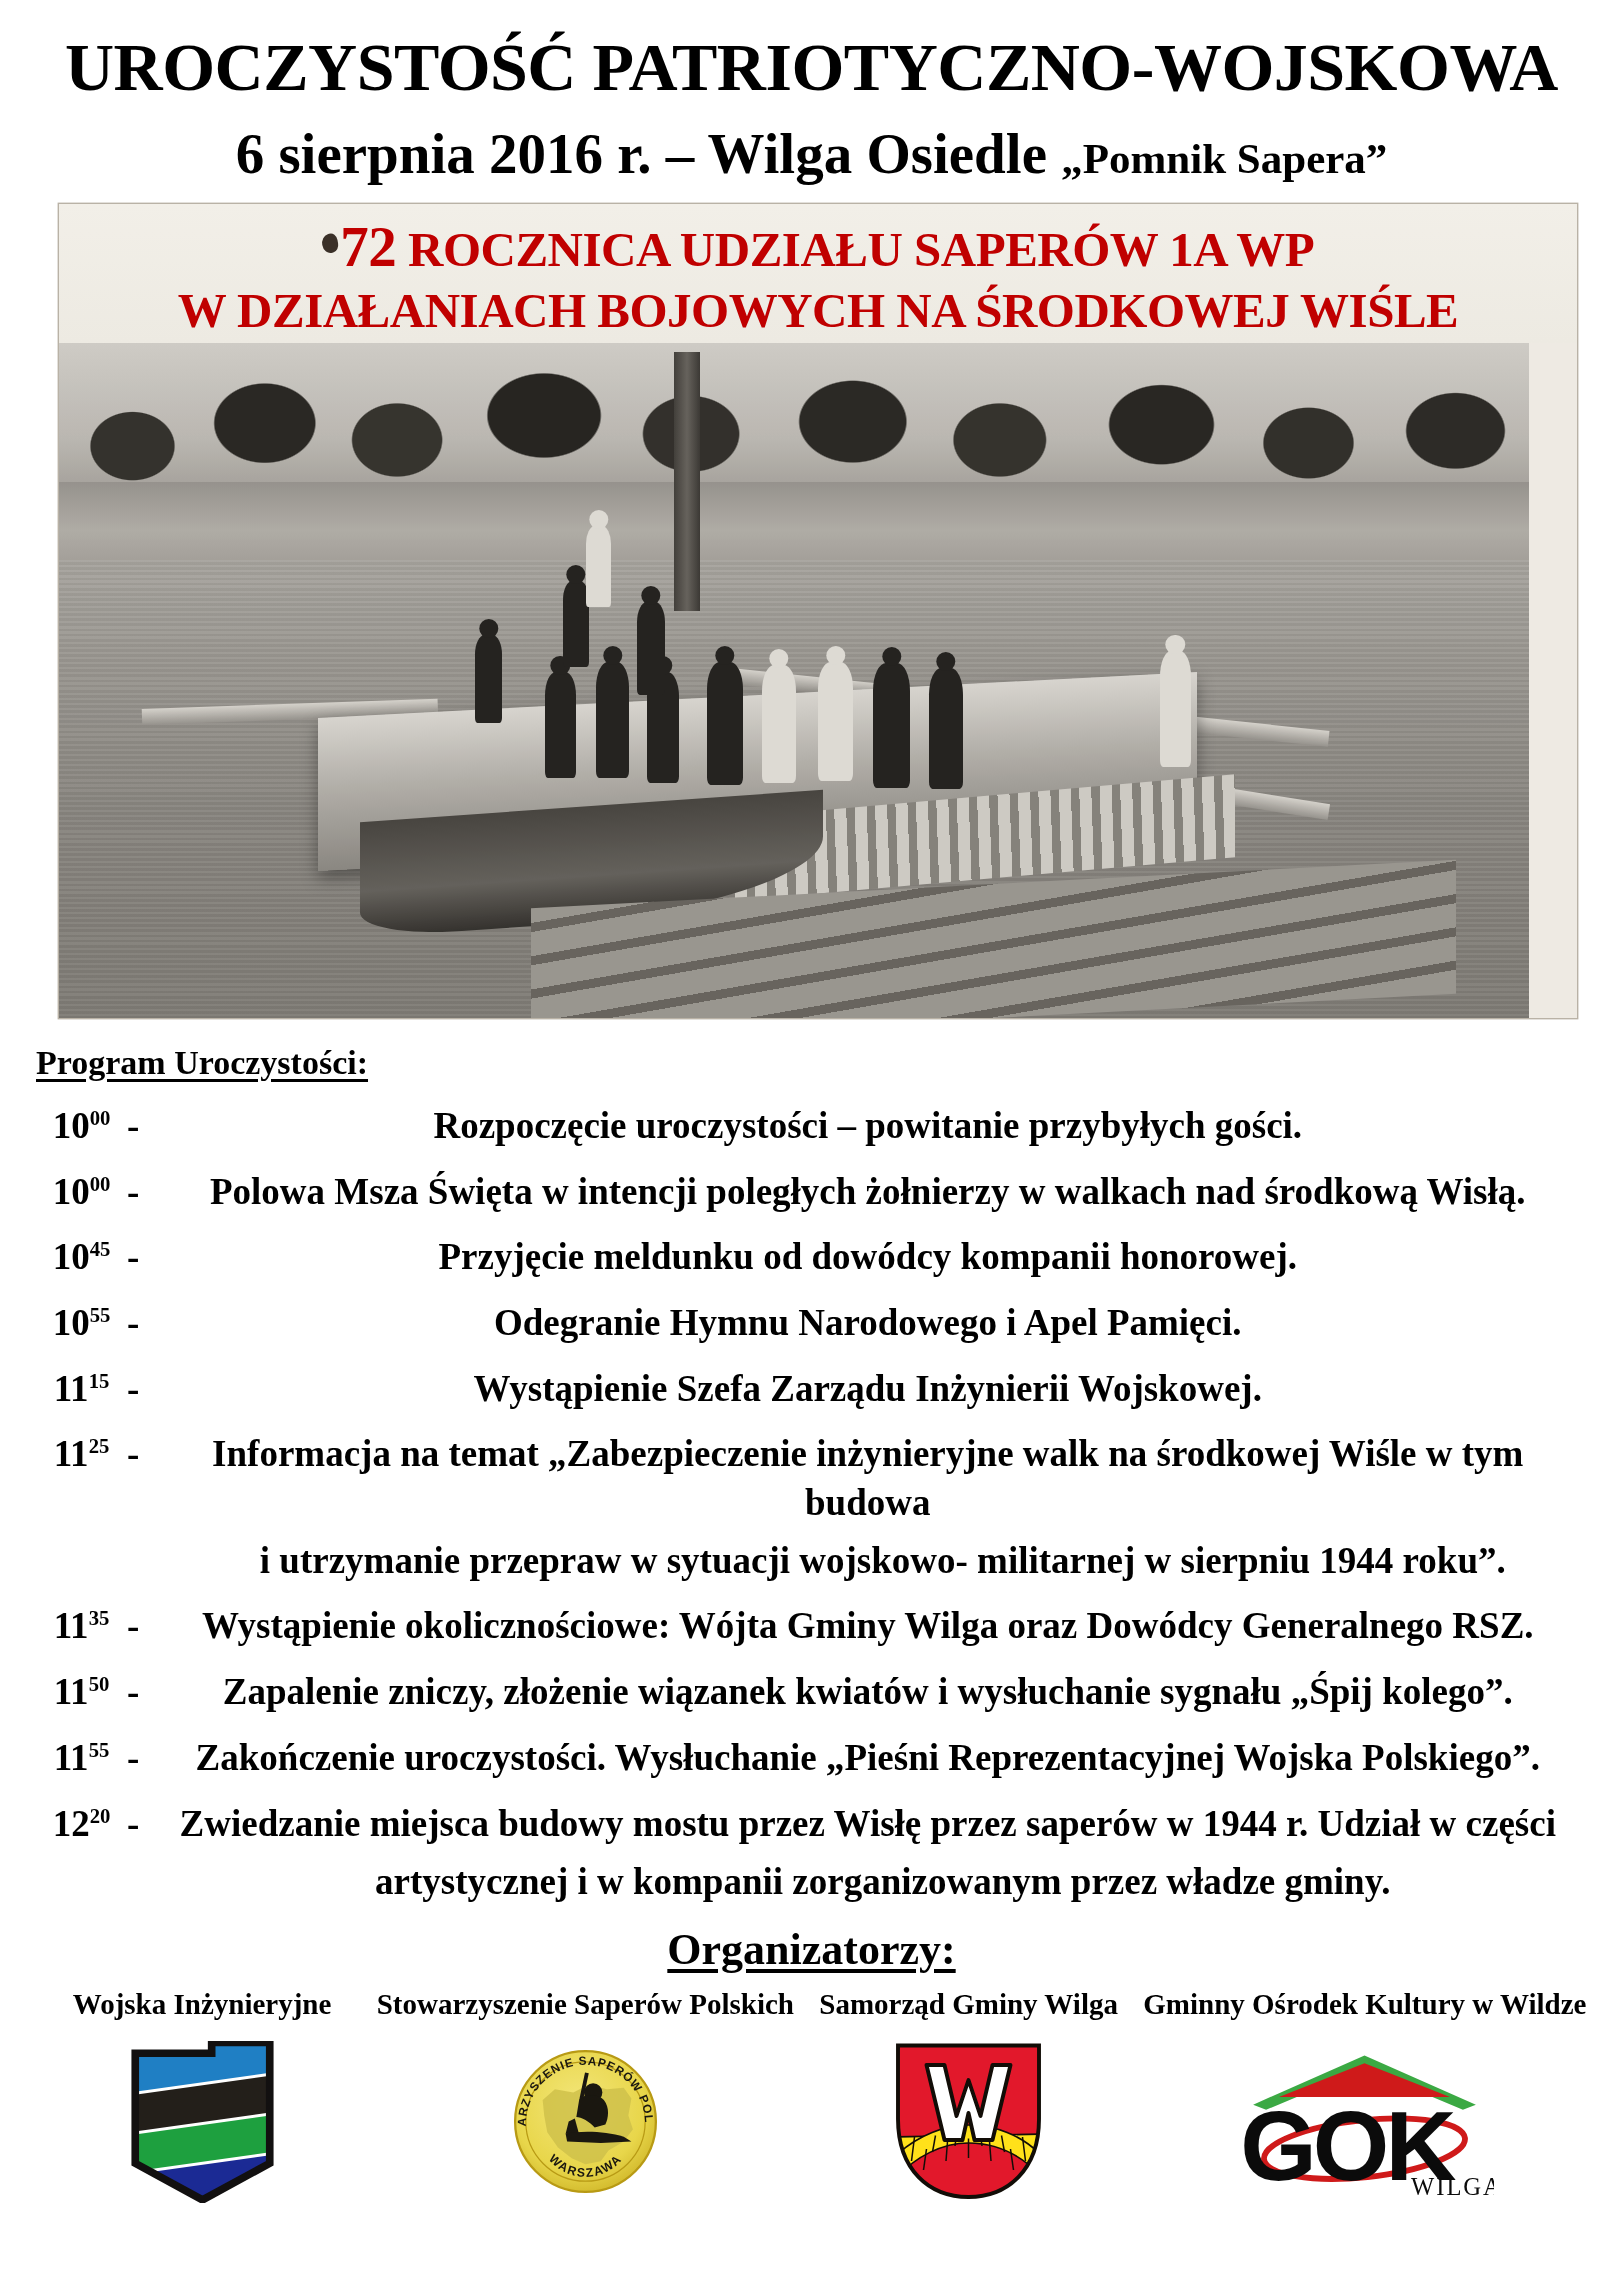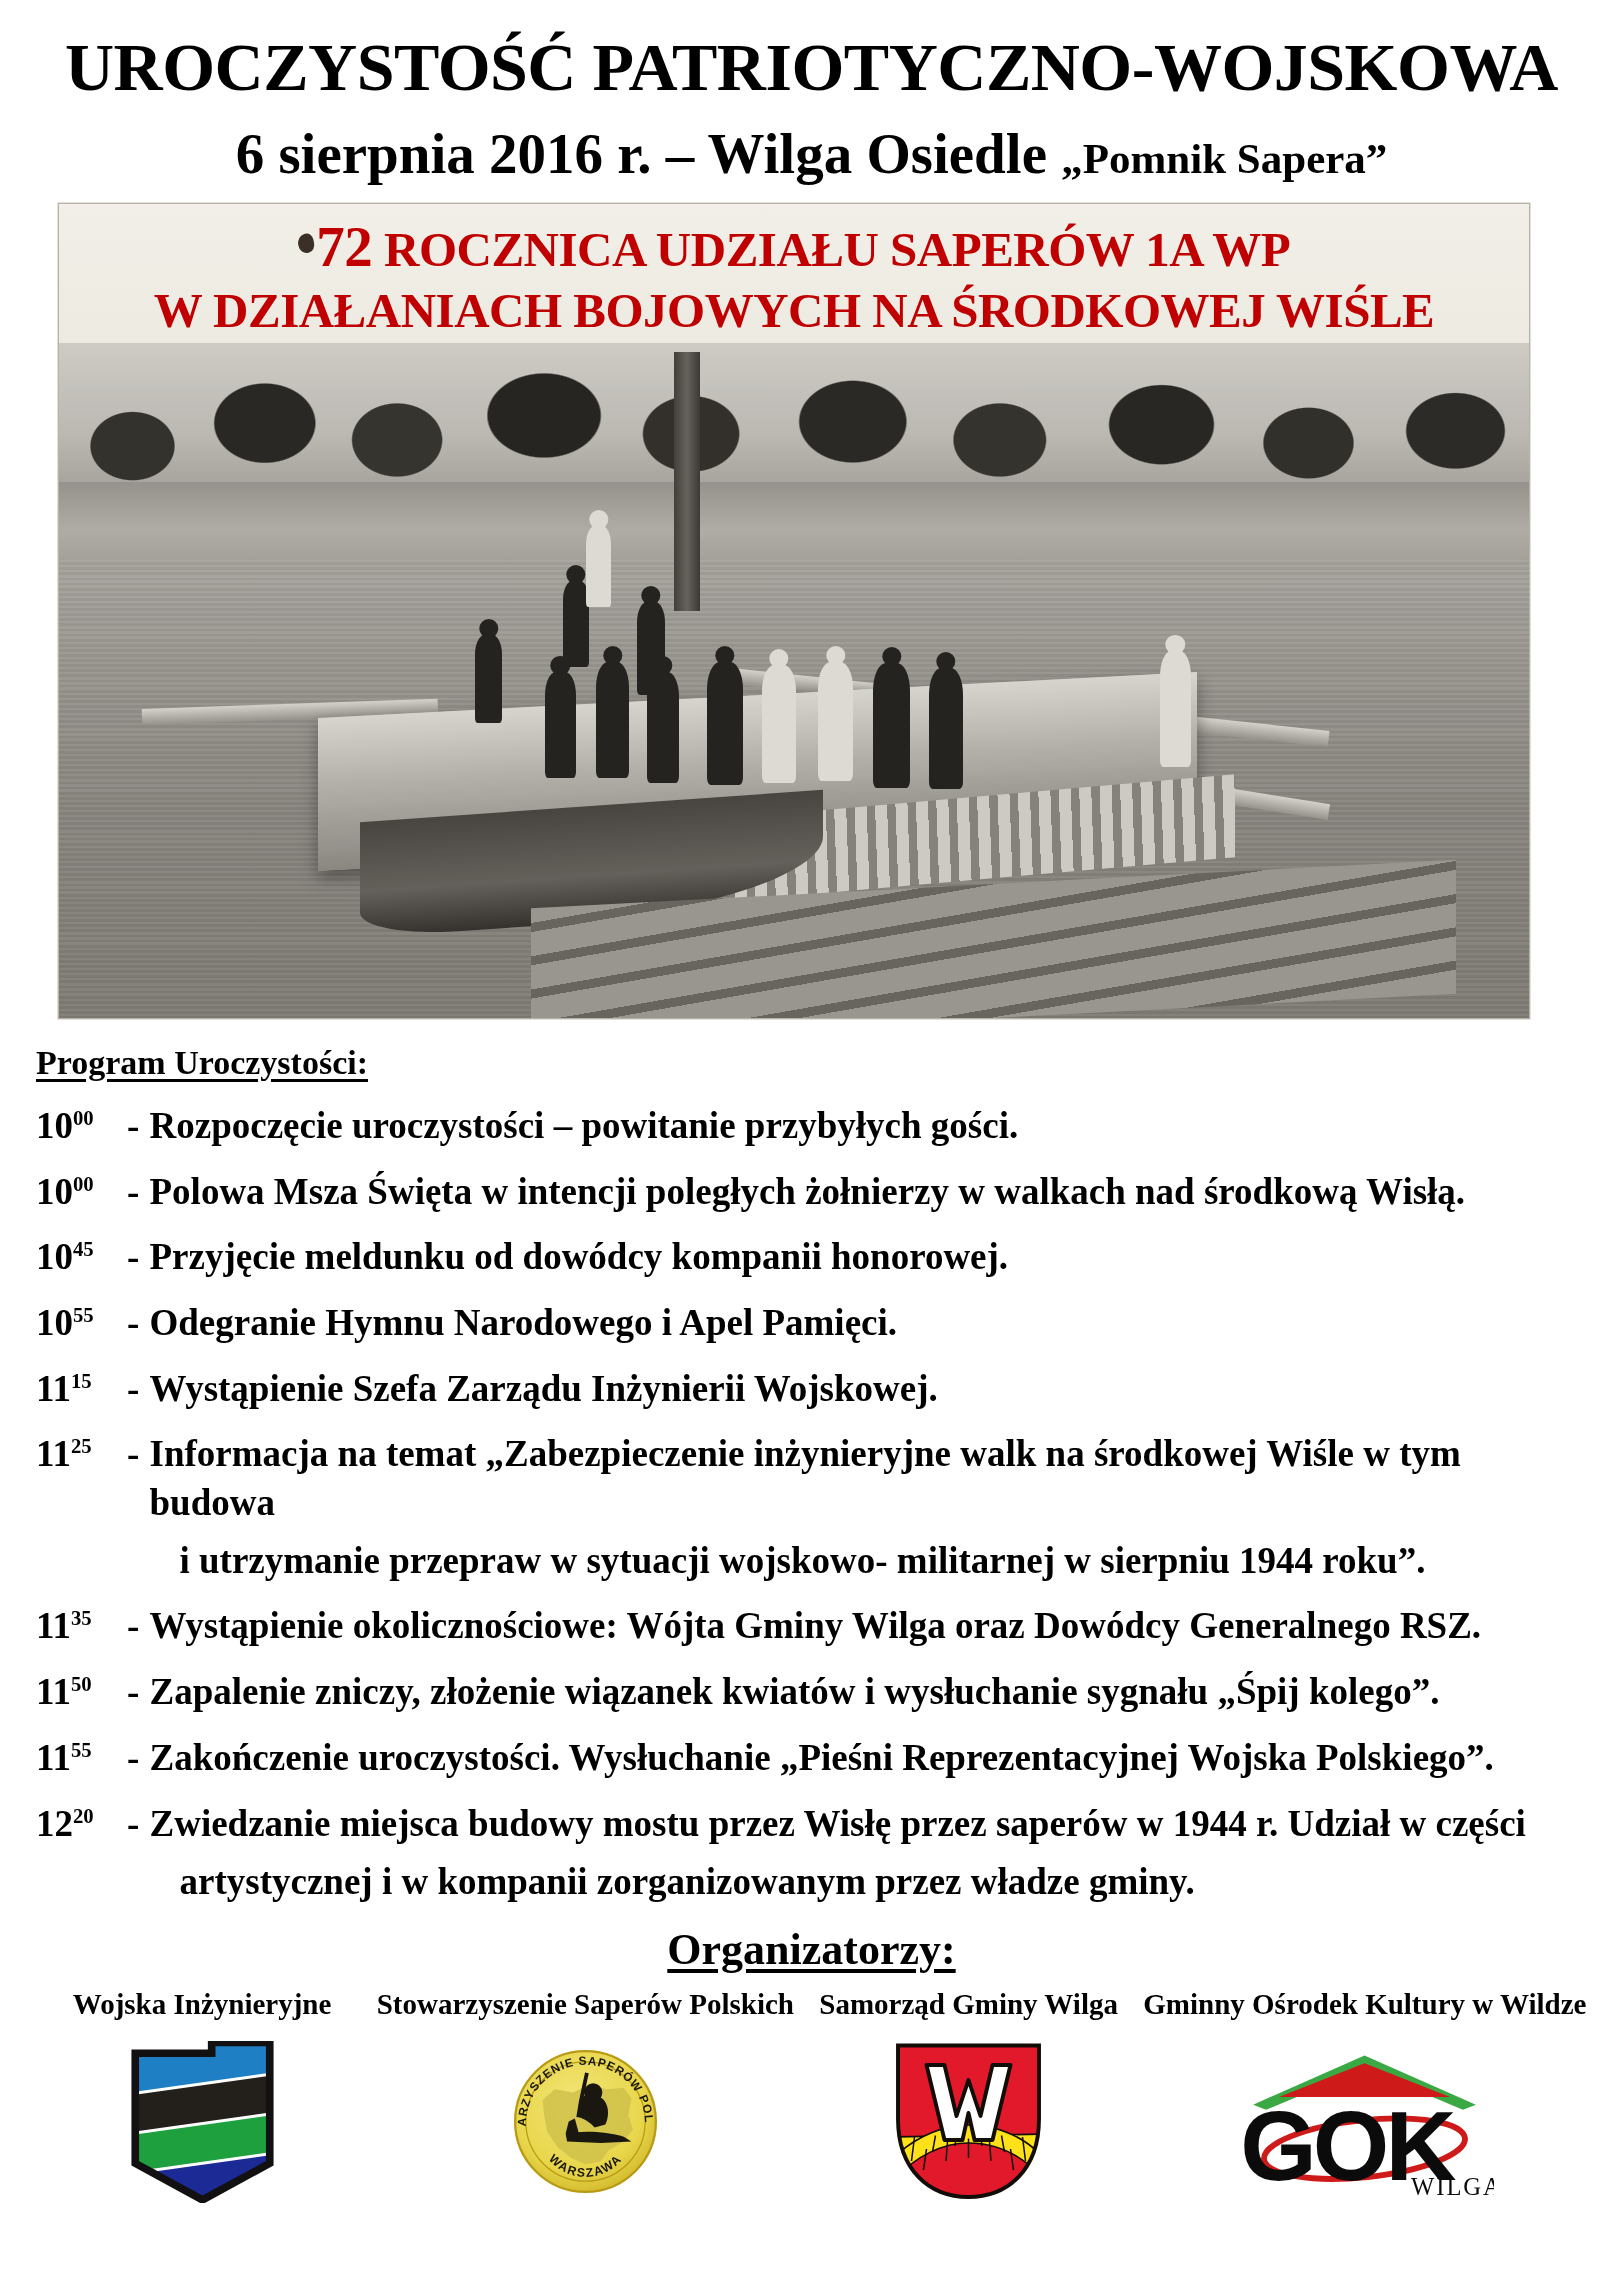--- a/index.html
+++ b/index.html
@@ -49,20 +49,21 @@
 
   
   .photo-wrap {
     position: relative;
     margin: 19.4px 0 0 59px;
     width: 1470px;
     height: 814px;
     background: #eeeae3;
     box-shadow: 0 0 0 1.4px #b9b2a6;
     overflow: hidden;
+    padding-left: 48px;
   }
   .photo-banner {
     position: absolute;
     top: 0; left: 0; right: 0;
     height: 139px;
     background: linear-gradient(180deg,#f2efe8 0%, #edeae2 100%);
     z-index: 5;
     text-align: center;
     padding-top: 8.3px;
     box-sizing: border-box;
@@ -196,20 +197,21 @@
     margin-bottom: 20.4px;
     display: inline-block;
   }
   .prog-item {
     display: flex;
     font-weight: bold;
     font-size: 37px;
     line-height: 1.30;
     margin-bottom: 17.6px;
     align-items: flex-start;
+    text-align: center;
   }
   .prog-time {
     flex: 0 0 auto;
     min-width: 91px;
     white-space: nowrap;
   }
   .prog-time sup {
     font-size: 0.56em;
     vertical-align: super;
     line-height: 0;

